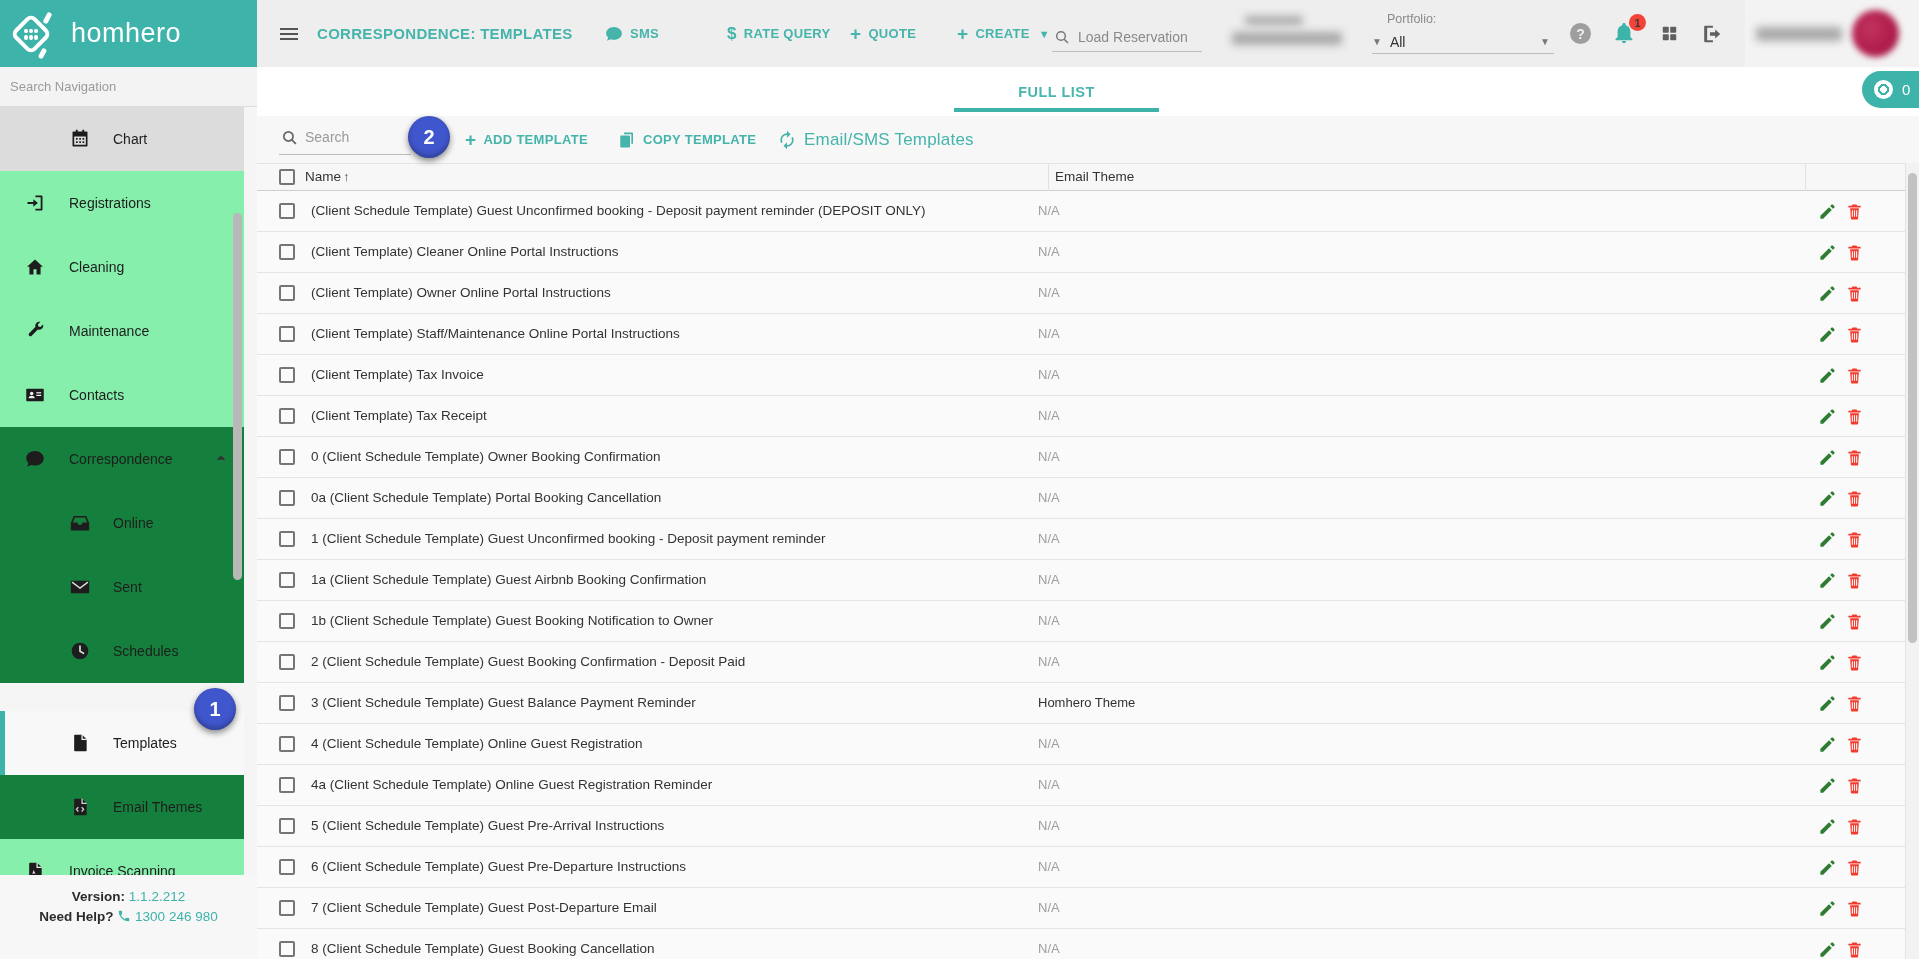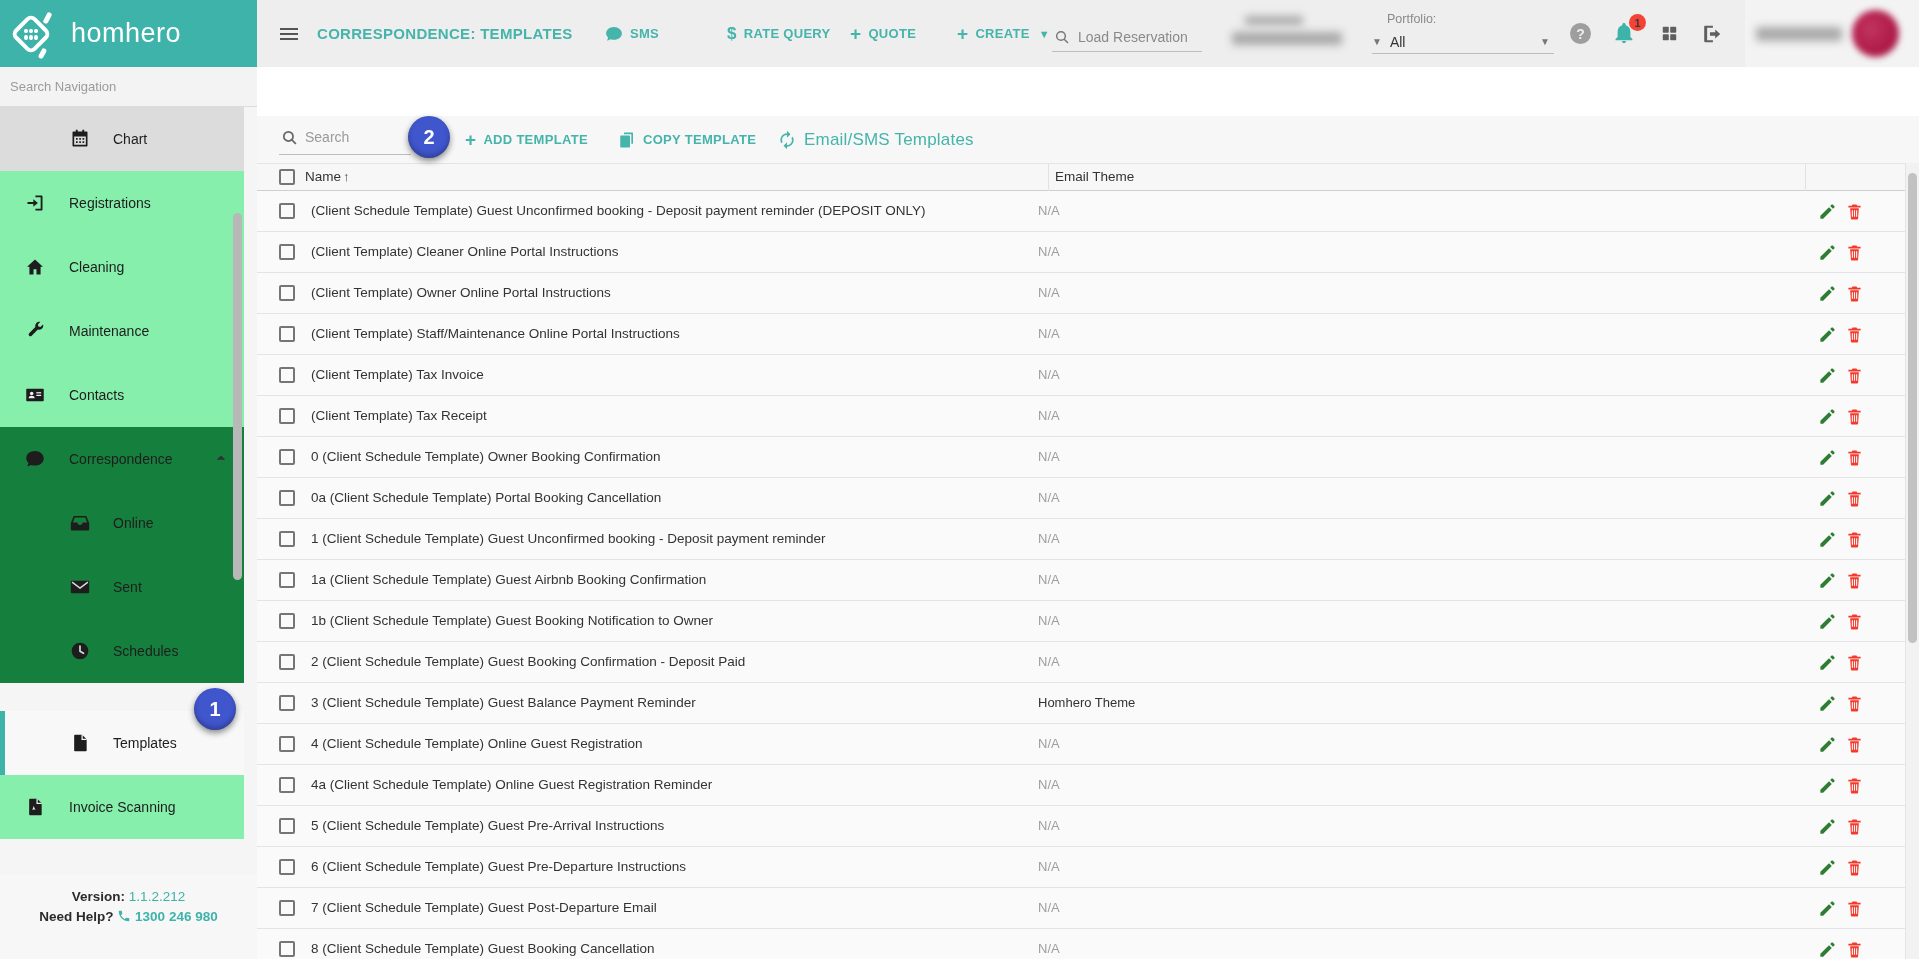--- a/index.html
+++ b/index.html
@@ -37,21 +37,21 @@
   .nav-item.v-selected { background:#f8f8f8; box-shadow:inset 5px 0 0 #3eb3aa;margin-top:28px; }
   .nav-caret { position:absolute; right:16px; top:24px; width:14px; height:14px; color:#333; }
   .ico svg, .nav-caret svg { width:100%; height:100%; fill:currentColor; }
 
   .side-thumb { position:absolute; left:233px; top:213px; width:9px; height:367px;
     background:#b8b8b8; border-radius:5px; }
 
   .side-footer { position:absolute; left:0; bottom:0; width:257px; height:84px; background:#f7f7f7;
     text-align:center; font-size:13.5px; padding-top:14px; }
   .side-footer .row { margin-bottom:5px; color:#2b2b2b; font-weight:bold; }
-  .side-footer .teal { color:#3eb3aa; font-weight:bold; }
+  .side-footer .teal { color:#3eb3aa; font-weight:normal; }
   .phone-ico { display:inline-block; width:14px; height:14px; color:#3eb3aa; vertical-align:-2px; }
   .phone-ico svg { width:100%; height:100%; fill:currentColor; }
 
   
   .topbar { position:absolute; left:257px; top:0; width:1662px; height:67px; background:#eeeeee; z-index:4; }
   .topbar .right-zone { position:absolute; left:1488px; top:0; width:174px; height:67px; background:#f3f3f3; }
   .tb-abs { position:absolute; top:0; height:67px; display:flex; align-items:center; }
   .hamburger { left:20px; width:26px; color:#555; cursor:pointer; }
   .hamburger svg { width:24px; height:24px; fill:currentColor; }
   .page-title { left:60px; color:#45b4ab; font-weight:bold; font-size:15px; letter-spacing:.3px; }
@@ -232,20 +232,28 @@
             </svg></span>
           <span class="lbl">Schedules</span>
         </div>
         <div class="nav-item indent v-selected">
           <span class="ico"><svg viewBox="0 0 24 24">
               <path d="M6 2h8.5L20 7.5V21c0 .55-.45 1-1 1H6c-.55 0-1-.45-1-1V3c0-.55.45-1 1-1z"></path>
               <path d="M14.5 2v5.5H20" fill="none" stroke="#f8f8f8" stroke-width="1.5"></path>
             </svg></span>
           <span class="lbl">Templates</span>
         </div>
+        <div class="nav-item indent v-group">
+          <span class="ico"><svg viewBox="0 0 24 24">
+              <path d="M6 2h8.5L20 7.5V21c0 .55-.45 1-1 1H6c-.55 0-1-.45-1-1V3c0-.55.45-1 1-1z"></path>
+              <path d="M10 12.2l-2.3 2.6 2.3 2.6M14 12.2l2.3 2.6-2.3 2.6" stroke="#d9d9d9" fill="none" stroke-width="1.5"></path>
+              <path d="M14.5 2v5.5H20" fill="none" stroke="#d9d9d9" stroke-width="1.5"></path>
+            </svg></span>
+          <span class="lbl">Email Themes</span>
+        </div>
         <div class="nav-item">
           <span class="ico"><svg viewBox="0 0 24 24">
               <path d="M6 2h8.5L20 7.5V21c0 .55-.45 1-1 1H6c-.55 0-1-.45-1-1V3c0-.55.45-1 1-1z"></path>
               <path d="M8.5 15.5c1.5-2.5 2-5 2-5s.5 3.5 3 5c0 0-2.8-.8-5 0z" fill="#efefef"></path>
               <path d="M14.5 2v5.5H20" fill="none" stroke="#efefef" stroke-width="1.5"></path>
             </svg></span>
           <span class="lbl">Invoice Scanning</span>
         </div>
       </nav>
     <div class="side-thumb"></div>
@@ -326,20 +334,28 @@
     <div class="logout-ico">
       <svg viewBox="0 0 24 24">
           <path d="M4.5 3h8.5v2.2H6.7v13.6h6.3V21H4.5c-.55 0-1-.45-1-1V4c0-.55.45-1 1-1z"></path>
           <path d="M15.5 7l5.5 5-5.5 5v-3.2H9.8v-3.6h5.7V7z"></path>
         </svg>
     </div>
     <div class="blur-bar" style="left:1499px;top:27px;width:86px;height:14px"></div>
     <div class="avatar"></div>
   </header>
 
+  <div class="tabbar">
+    <div class="tab">FULL LIST</div>
+    <div class="tab-underline"></div>
+    <div class="counter-pill">
+      <span class="counter-dot"></span>
+      <span class="counter-num">0</span>
+    </div>
+  </div>
 
   <div class="content">
     <div class="toolbar">
       <span class="tsearch-ico"><svg viewBox="0 0 24 24" fill="none" stroke="currentColor" stroke-width="2.4">
             <circle cx="10.5" cy="10.5" r="6.5"></circle>
             <path d="M15.3 15.3L21 21"></path>
           </svg></span>
       <span class="tsearch-text">Search</span>
       <span class="tsearch-line"></span>
       <div class="tool-btn" style="left:208px">

